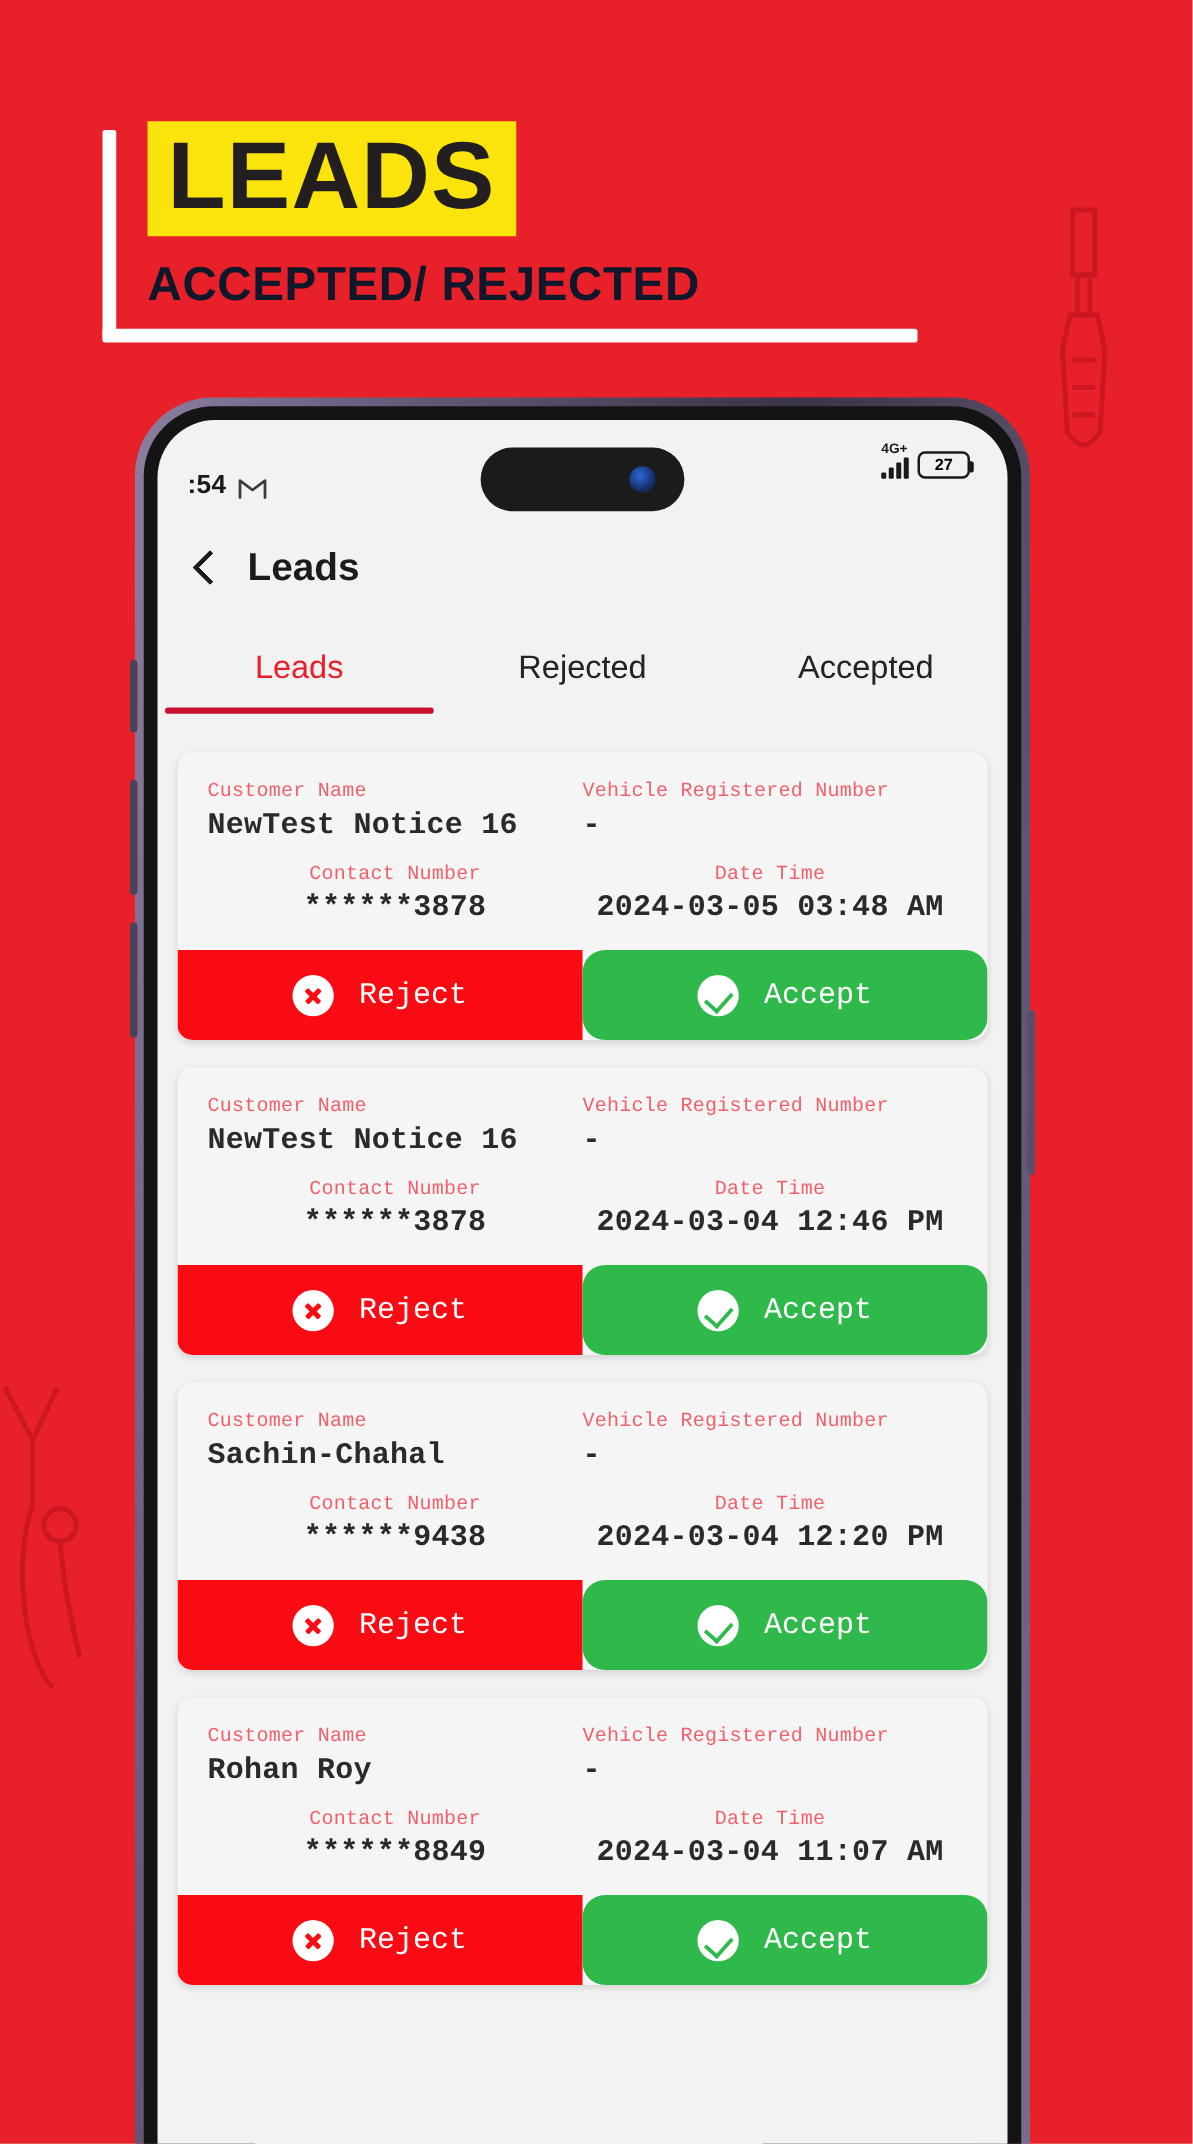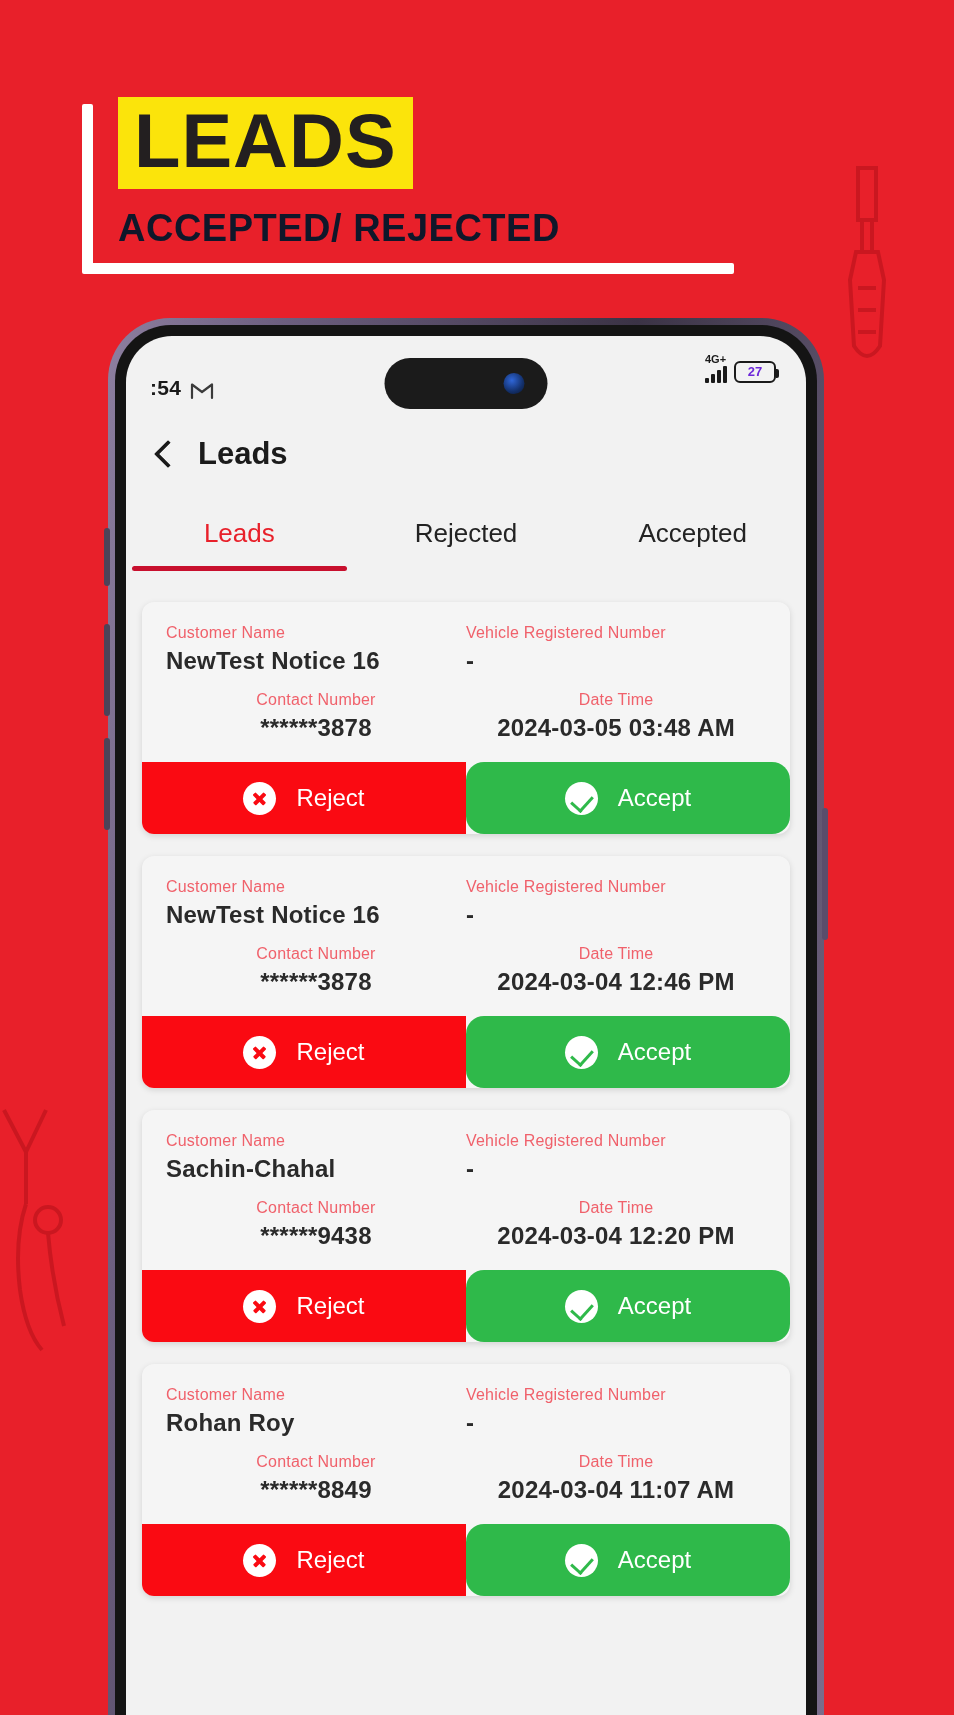--- a/index.html
+++ b/index.html
@@ -72,21 +72,21 @@
   .net-label { font-size:11px; font-weight:bold; color:#1a1a1a; line-height:1;}
   .net-stack { display:flex; flex-direction:column; align-items:flex-start; gap:1px;}
   .bars { display:flex; align-items:flex-end; gap:2px; height:17px; }
   .bars i { width:4px; background:#1a1a1a; border-radius:1px; display:block; }
   .bars i:nth-child(1){height:5px;} .bars i:nth-child(2){height:9px;}
   .bars i:nth-child(3){height:13px;} .bars i:nth-child(4){height:17px;}
   .battery {
     border:2px solid #1a1a1a; border-radius:6px; width:42px; height:22px;
     display:flex; align-items:center; justify-content:center; position:relative;
   }
-  .battery span { font-size:13px; font-weight:bold; color:#6d28d9; }
+  .battery span { font-size:13px; font-weight:bold; color:#000000; }
   .battery::after {
     content:""; position:absolute; right:-5px; top:6px; width:3px; height:9px;
     background:#1a1a1a; border-radius:0 2px 2px 0;
   }
   .punchhole {
     position:absolute; left:50%; transform:translateX(-50%); top:22px;
     width:163px; height:51px; background:#1b1b1b; border-radius:26px;
   }
   .punchhole::after {
     content:""; position:absolute; right:23px; top:15px; width:21px; height:21px;
@@ -106,21 +106,21 @@
   
   .tabs { display:flex; height:94px; align-items:center; }
   .tab { flex:1; text-align:center; font-size:26px; color:#232323; position:relative; }
   .tab.active { color:#E8202A; }
   .tab-underline {
     position:absolute; left:6px; right:6px; bottom:-22px; height:5px;
     background:#C8102E; border-radius:3px;
   }
 
   
-  .list { padding:22px 16px 0 16px; }
+  .list { padding:22px 16px 0 16px;font-family:Liberation Mono, monospace; }
   .card {
     background:#F5F5F5; border-radius:12px; margin-bottom:22px;
     box-shadow:0 2px 6px rgba(0,0,0,.13); overflow:hidden;
   }
   .card-body { padding:22px 24px 20px 24px; display:flex; flex-wrap:wrap; }
   .field { width:50%; margin-bottom:16px; }
   .field:nth-child(3), .field:nth-child(4){ margin-bottom:0;text-align:center; }
   .f-label { font-size:16px; color:#F0616B; margin-bottom:5px; letter-spacing:.2px; }
   .f-value { font-size:24px; font-weight:bold; color:#2a2a2a; letter-spacing:.2px; }
   .card-actions { display:flex; height:72px; }

